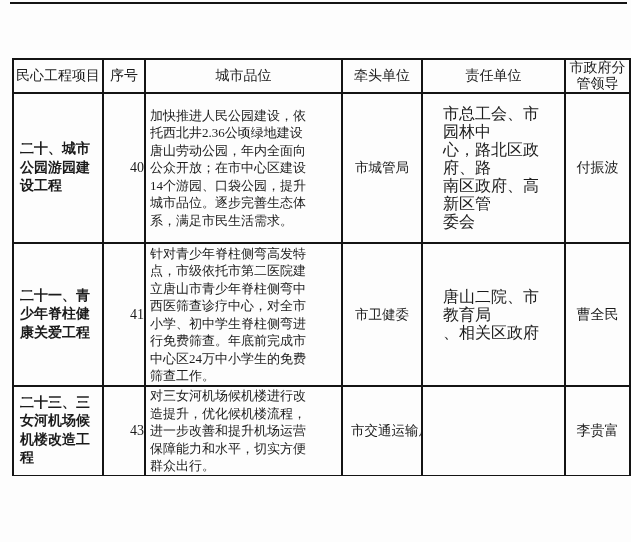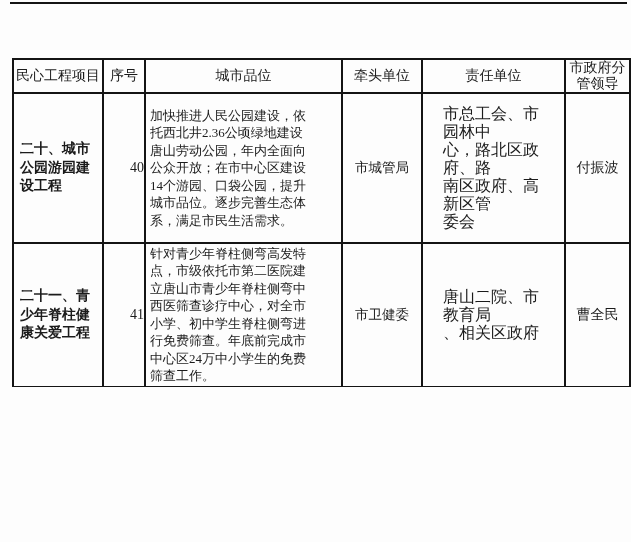--- a/index.html
+++ b/index.html
@@ -148,15 +148,30 @@
 西医筛查诊疗中心，对全市
 小学、初中学生脊柱侧弯进
 行免费筛查。年底前完成市
 中心区24万中小学生的免费
 筛查工作。</td>
         <td class="c-lead">市卫健委</td>
         <td class="c-resp">唐山二院、市教育局
 、相关区政府</td>
         <td class="c-leader">曹全民</td>
       </tr>
+      <tr class="r3">
+        <td class="c-project">二十三、三
+女河机场候
+机楼改造工
+程</td>
+        <td class="c-no">43</td>
+        <td class="c-task">对三女河机场候机楼进行改
+造提升，优化候机楼流程，
+进一步改善和提升机场运营
+保障能力和水平，切实方便
+群众出行。</td>
+        <td class="c-lead">市交通运输局</td>
+        <td class="c-resp"></td>
+        <td class="c-leader">李贵富</td>
+      </tr>
     </tbody>
   </table>
 </div>
 
 </body></html>

